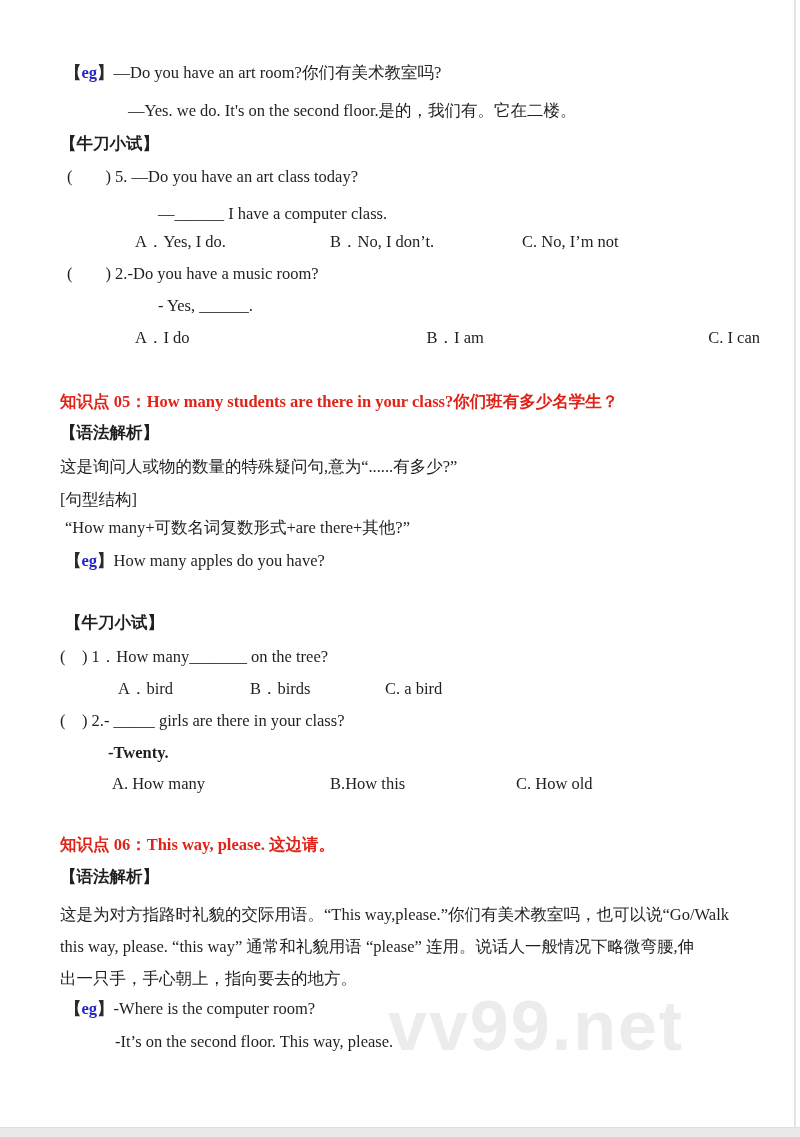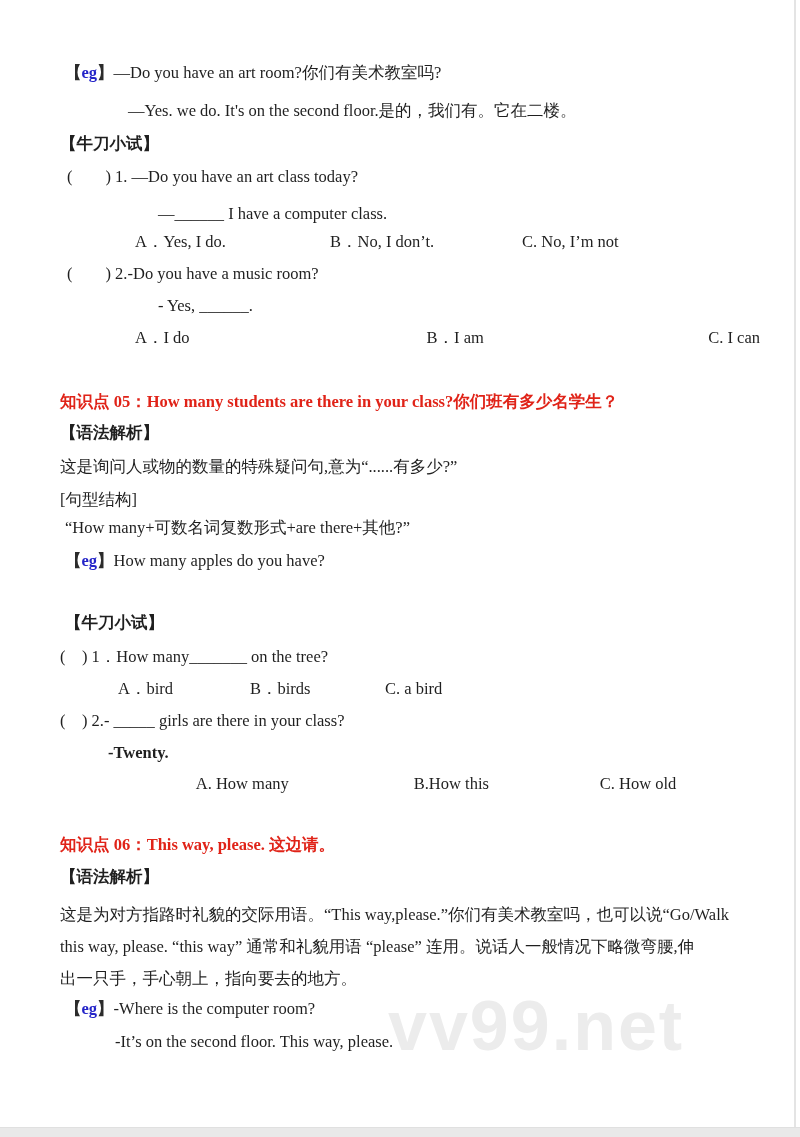--- a/index.html
+++ b/index.html
@@ -31,21 +31,21 @@
   .mb12{margin-bottom:12px;}
   .mb15{margin-bottom:15px;}
   .mb16{margin-bottom:16px;}
   .mb39{margin-bottom:39px;}
   .mb40{margin-bottom:40px;}
   .mb42{margin-bottom:42px;justify-content:space-between;}
   .opts{display:flex;}
   .r1{margin-left:75px;} .r1 .o1{width:195px;} .r1 .o2{width:192px;}
   .r2{margin-left:75px;} .r2 .o1{width:145px;} .r2 .o2{width:135px;}
   .r3{margin-left:58px;} .r3 .o1{width:132px;} .r3 .o2{width:135px;}
-  .r4{margin-left:52px;justify-content:center;} .r4 .o1{width:218px;} .r4 .o2{width:186px;}
+  .r4{margin-left:52px;} .r4 .o1{width:218px;} .r4 .o2{width:186px;}
   .opt{display:inline-block;white-space:pre;}
   .watermark{
     position:absolute;z-index:0;
     left:388px;top:986px;
     font-family:"Liberation Sans","DejaVu Sans",sans-serif;
     font-weight:700;font-size:70px;letter-spacing:2px;
     color:var(--wm,#ececec);
     user-select:none;
   }
   .right-edge{position:absolute;z-index:2;left:794px;top:0;width:2px;height:100%;background:#e4e4e4;}
@@ -57,21 +57,21 @@
 <div class="page">
 
   <div class="watermark">vv99.net</div>
 
   <div class="content">
 
     <div class="line ind5 mb16"><span class="mk">【</span><span class="eg">eg</span><span class="mk">】</span><span>—Do you have an art room?你们有美术教室吗?</span></div>
     <div class="line ind68 mb11">—Yes. we do. It's on the second floor.是的，我们有。它在二楼。</div>
 
     <div class="line bold mb11">【牛刀小试】</div>
-    <div class="line ind7 mb15">(　　) 1. —Do you have an art class today?</div>
+    <div class="line ind7 mb15">(　　) 5. —Do you have an art class today?</div>
     <div class="line ind98 mb6">—______ I have a computer class.</div>
     <div class="line opts r1">
       <span class="opt o1">A．Yes, I do.</span><span class="opt o2">B．No, I don’t.</span><span class="opt">C. No, I’m not</span>
     </div>
     <div class="line ind7">(　　) 2.-Do you have a music room?</div>
     <div class="line ind98">- Yes, ______.</div>
     <div class="line opts r2 mb42">
       <span class="opt o1">A．I do</span><span class="opt o2">B．I am</span><span class="opt">C. I can</span>
     </div>
 

